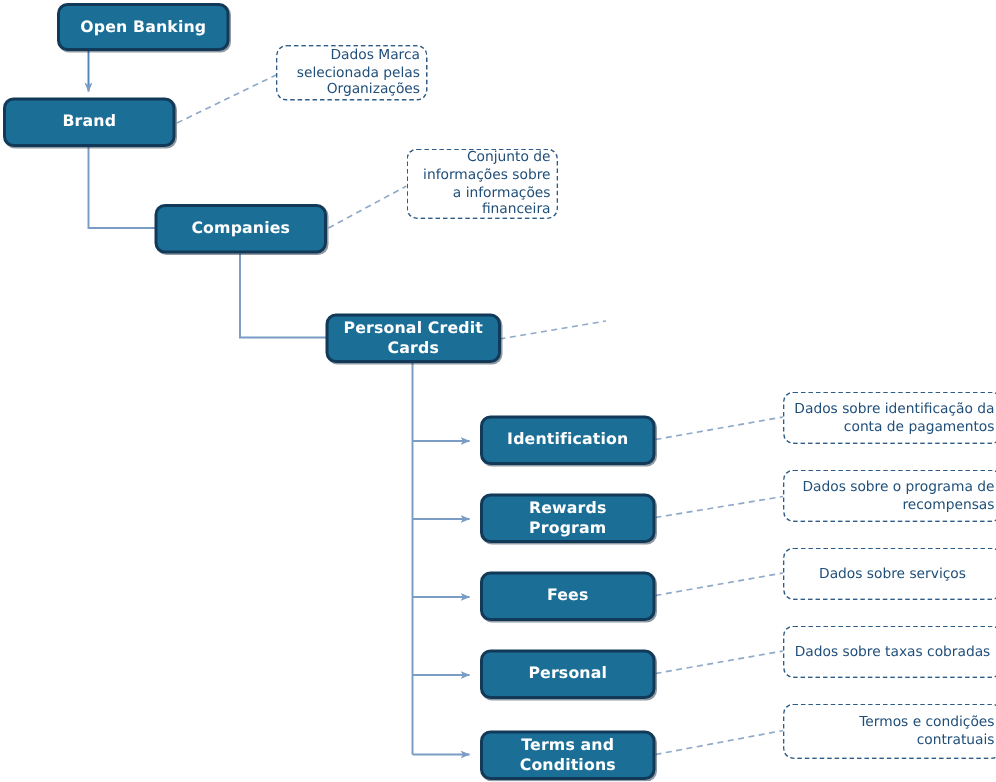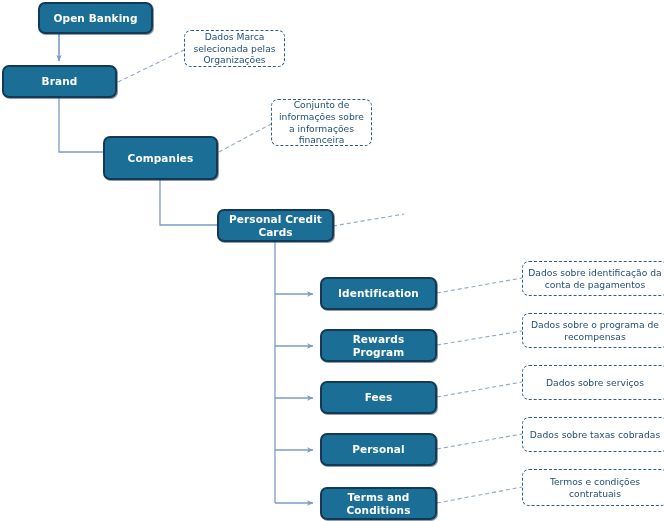--- a/index.html
+++ b/index.html
@@ -47,21 +47,21 @@
   }
   .note {
     position: absolute;
     box-sizing: border-box;
     background: #ffffff;
     border: 1.4px dashed #2E5C86;
     border-radius: 7px;
     display: flex;
     align-items: center;
     justify-content: center;
-    text-align: center;
+    text-align: right;
     color: #1F4E79;
     font-size: 9.2px;
     line-height: 1.28;
     z-index: 2;
   }
   .note-inner {
     padding: 0 4px;
   }
 </style>
 </head>
@@ -113,21 +113,21 @@
   </svg>
 
   <div class="node" style="left:2px; top:2px; width:115px; height:32px;margin-left:36px;">
     <span class="node-inner">Open Banking</span>
   </div>
 
   <div class="node" style="left:2px; top:65px; width:115px; height:33px;">
     <span class="node-inner">Brand</span>
   </div>
 
-  <div class="node" style="left:103px; top:136px; width:115px; height:44px;">
+  <div class="node" style="left:103px; top:136px; width:115px; height:33px;">
     <span class="node-inner">Companies</span>
   </div>
 
   <div class="node" style="left:217px; top:209px; width:117px; height:33px;">
     <span class="node-inner">Personal Credit Cards</span>
   </div>
 
   <div class="node" style="left:320px; top:277px; width:117px; height:33px;">
     <span class="node-inner">Identification</span>
   </div>

